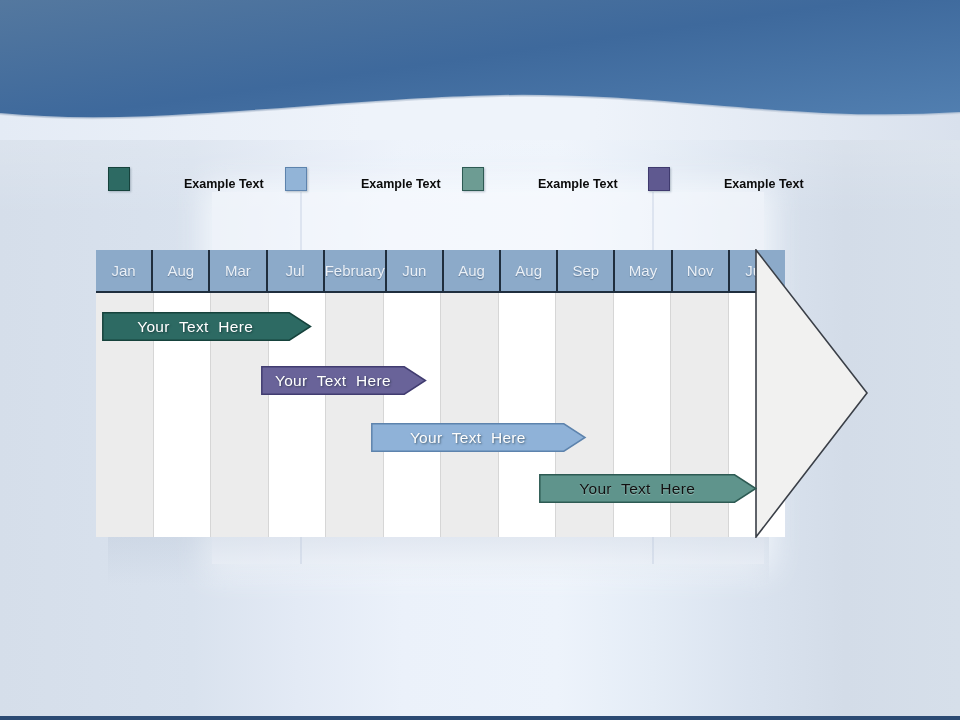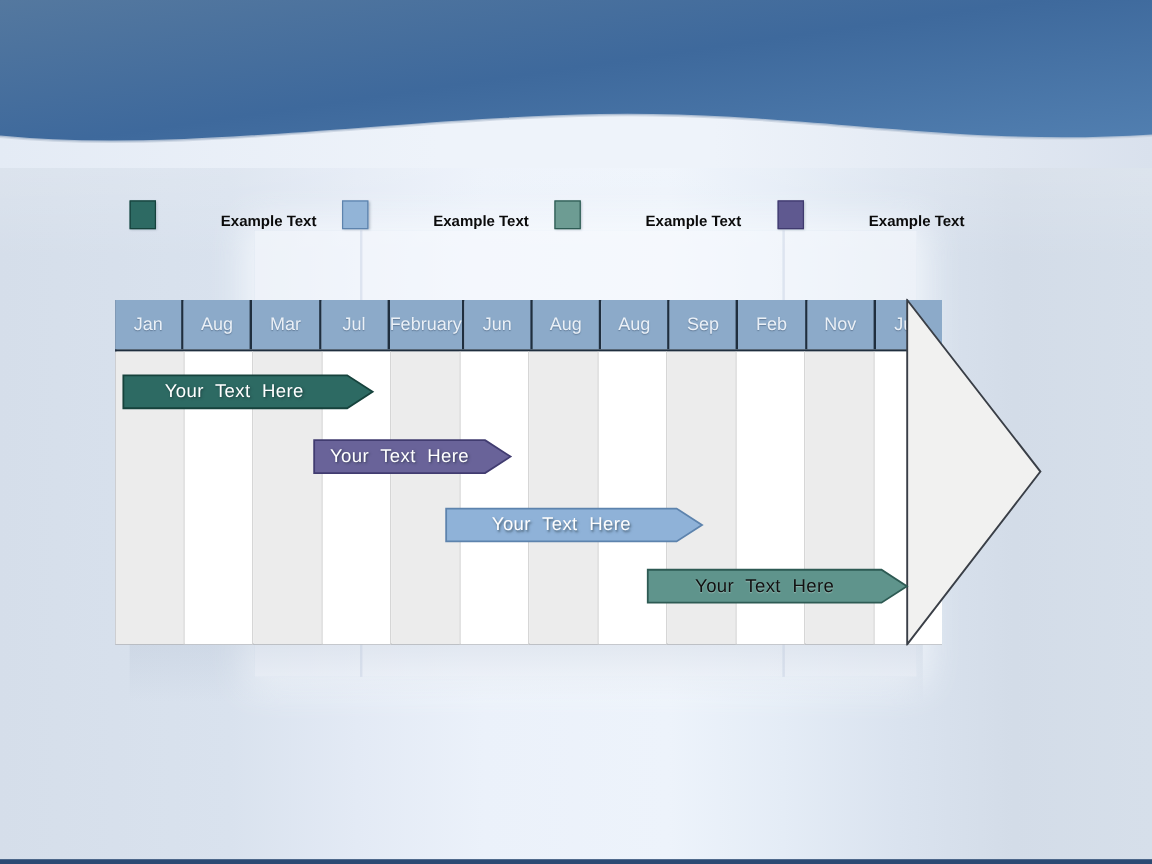--- a/index.html
+++ b/index.html
@@ -109,21 +109,21 @@
     <div class="month-row">
         <div class="month-cell" style="background: rgb(140, 170, 201);">Jan</div>
         <div class="month-cell" style="background: rgb(140, 170, 201);">Aug</div>
         <div class="month-cell" style="background: rgb(140, 170, 201);">Mar</div>
         <div class="month-cell" style="background: rgb(140, 170, 201);">Jul</div>
         <div class="month-cell" style="background: rgb(140, 170, 201);">February</div>
         <div class="month-cell" style="background: rgb(140, 170, 201); text-align: right;">Jun</div>
         <div class="month-cell" style="background: rgb(140, 170, 201);">Aug</div>
         <div class="month-cell" style="background: rgb(140, 170, 201);">Aug</div>
         <div class="month-cell" style="background: rgb(140, 170, 201);">Sep</div>
-        <div class="month-cell" style="background: rgb(140, 170, 201);">Feb</div>
+        <div class="month-cell" style="background: rgb(140, 170, 201);">May</div>
         <div class="month-cell" style="background: rgb(140, 170, 201);">Nov</div>
         <div class="month-cell" style="background: rgb(140, 170, 201);">Jun</div>
       </div>
     <div class="gantt-body">
         <div class="grid-col" style="background: rgb(236, 236, 236);"></div>
         <div class="grid-col" style="background: rgb(255, 255, 255);"></div>
         <div class="grid-col" style="background: rgb(236, 236, 236);"></div>
         <div class="grid-col" style="background: rgb(255, 255, 255);"></div>
         <div class="grid-col" style="background: rgb(236, 236, 236);"></div>
         <div class="grid-col" style="background: rgb(255, 255, 255);"></div>

